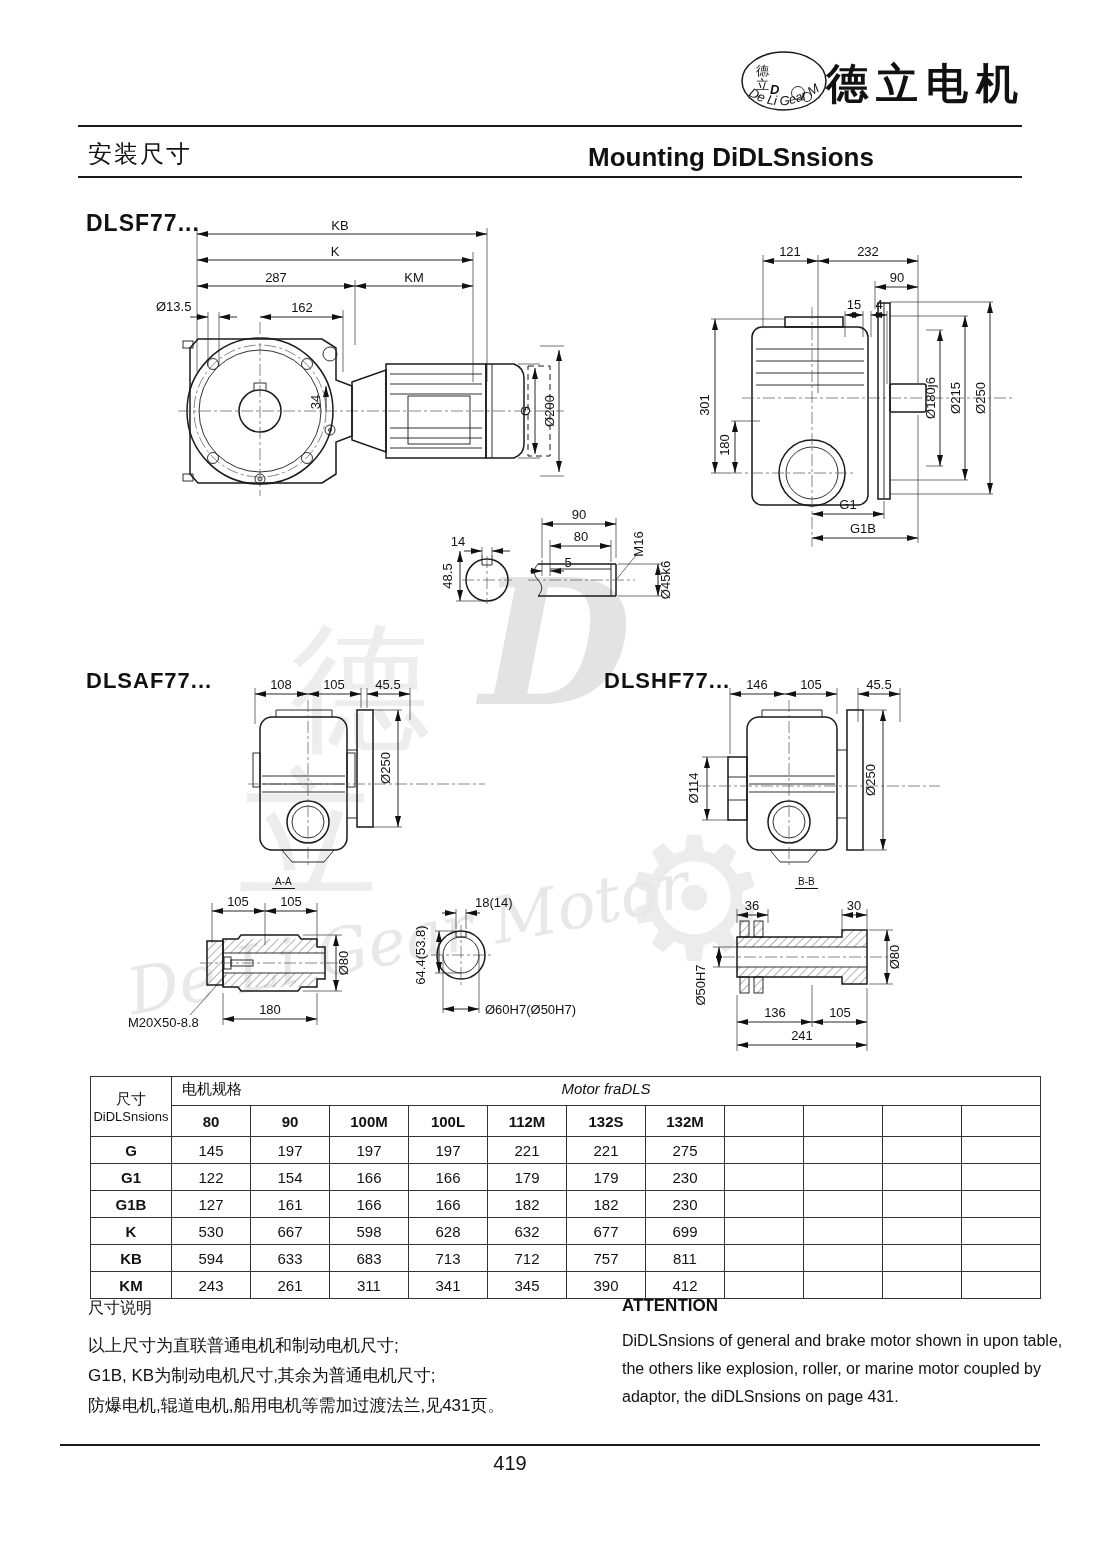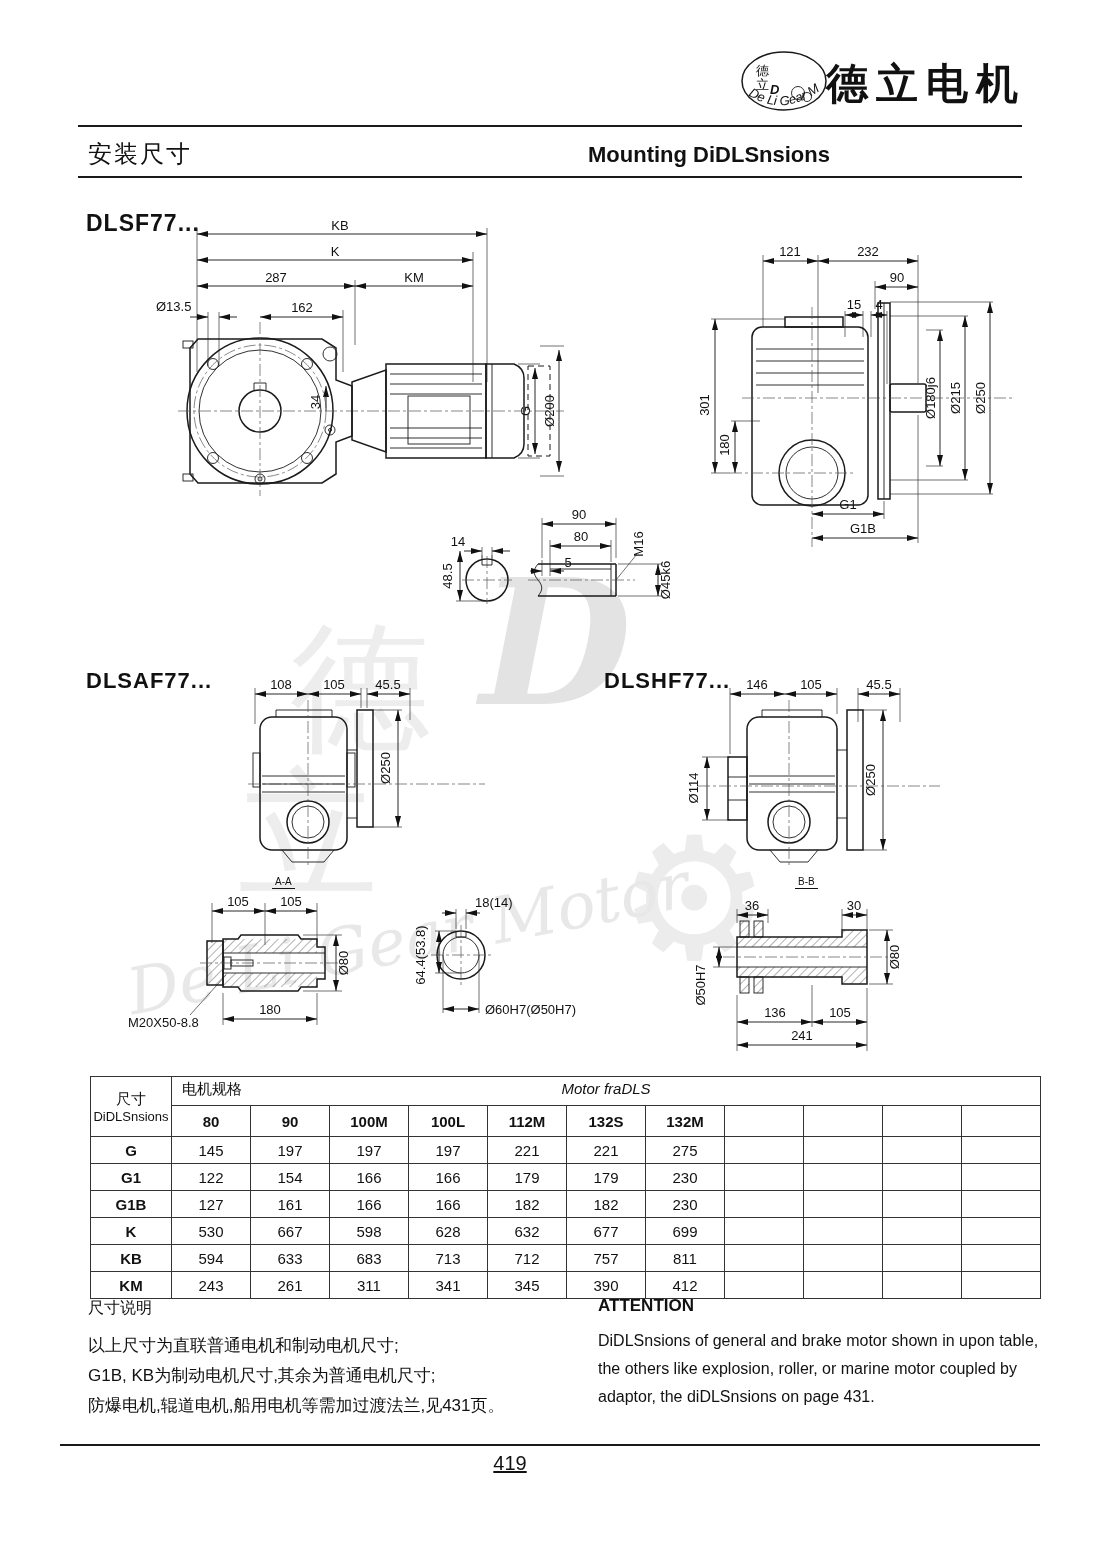--- a/index.html
+++ b/index.html
@@ -4,21 +4,21 @@
 <style>
   html,body{margin:0;padding:0;}
   body{width:1100px;height:1555px;position:relative;background:#fff;
        font-family:"Liberation Sans",sans-serif;color:#111;overflow:hidden;}
   .abs{position:absolute;}
   
   .brand-cn{left:826px;top:56px;font-family:"DejaVu Serif",serif;font-weight:bold;
             font-size:42px;letter-spacing:8px;}
   .rule{background:#1a1a1a;}
   .title-cn{left:88px;top:138px;font-size:24px;letter-spacing:2px;text-align:center;}
-  .title-en{left:588px;top:142px;font-size:22px;font-weight:bold;}
+  .title-en{left:588px;top:142px;font-size:26px;font-weight:bold;}
   .model-h{font-weight:bold;font-size:23px;letter-spacing:1px;}
   .sec-label{font-size:10px;border-bottom:1.5px solid #111;padding:0 3px 1px;}
   
   svg text{font-family:"Liberation Sans",sans-serif;font-size:13px;fill:#111;}
   svg .ol{fill:none;stroke:#1a1a1a;stroke-width:1.5;}
   svg .o2{fill:none;stroke:#1a1a1a;stroke-width:0.9;}
   svg .el{fill:none;stroke:#333;stroke-width:0.7;}
   svg .dl{fill:none;stroke:#111;stroke-width:0.9;}
   svg .cl{fill:none;stroke:#555;stroke-width:0.7;stroke-dasharray:12 3 3 3;}
   svg .dsh{fill:none;stroke:#1a1a1a;stroke-width:1;stroke-dasharray:6 4;}
@@ -43,24 +43,24 @@
   td.corner .c2{font-size:13px;}
   td.group{position:relative;height:28px;font-size:16px;text-align:left;}
   td.group .gcn{position:absolute;left:10px;top:3px;}
   td.group .gen{position:absolute;left:0;right:0;top:3px;text-align:center;font-style:italic;}
   td.colh{height:30px;font-weight:bold;font-size:16px;}
   td.rowl{height:26px;font-weight:bold;text-align:left;padding-left:15px;}
   
   .notes-cn{left:88px;top:1298px;font-size:17px;z-index:1;}
   .notes-cn .nh{font-size:16px;margin-bottom:12px;}
   .notes-cn .nl{line-height:30px;}
-  .notes-en{left:598px;top:1296px;font-size:16px;z-index:1;}
+  .notes-en{left:622px;top:1296px;font-size:16px;z-index:1;}
   .notes-en .nh{font-weight:bold;font-size:17px;margin-bottom:11px;}
   .notes-en .nl{line-height:28px;}
-  .pageno{left:0;top:1452px;width:1020px;text-align:center;font-size:20px;text-decoration:underline;}
+  .pageno{left:0;top:1452px;width:1020px;text-align:center;font-size:20px;}
 </style>
 </head>
 <body>
 
 <svg width="0" height="0" style="position:absolute">
   <defs>
     <marker id="ae" markerWidth="12" markerHeight="8" refX="11" refY="3" orient="auto" markerUnits="userSpaceOnUse">
       <path d="M0,0 L11,3 L0,6 Z" fill="#111"></path>
     </marker>
     <marker id="as" markerWidth="12" markerHeight="8" refX="11" refY="3" orient="auto-start-reverse" markerUnits="userSpaceOnUse">

